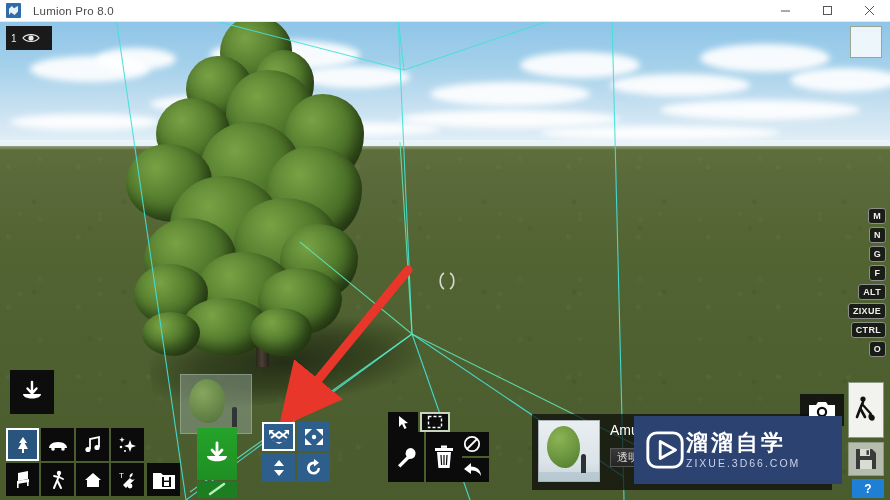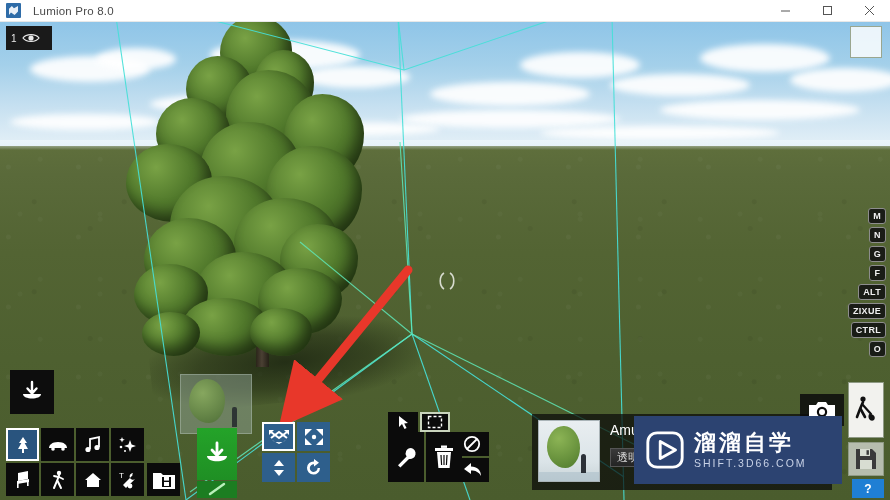--- a/index.html
+++ b/index.html
@@ -342,21 +342,21 @@
   
   #watermark {
     position: absolute; right: 48px; bottom: 16px;
     width: 208px; height: 68px;
     background: #2c4371;
     display: flex; align-items: center;
     padding-left: 10px;
     z-index: 45;
   }
   #wm-logo { width: 42px; height: 42px; flex: none; }
-  #wm-text { margin-left: 8px; }
+  #wm-text { }
   #wm-main {
     color: #ffffff; font-size: 22px; font-weight: bold;
     letter-spacing: 3px; line-height: 1;
     font-family: "DejaVu Sans", sans-serif;
   }
   #wm-sub {
     color: #c8d2e6; font-size: 10.5px; letter-spacing: 2px;
     margin-top: 4px; line-height: 1;
   }
 
@@ -750,20 +750,20 @@
       </svg>
     </div>
 
     <div id="watermark">
       <svg id="wm-logo" viewBox="0 0 44 44">
         <path d="M14 4 L30 4 C36 4, 40 8, 40 14 L40 30 C40 36, 36 40, 30 40 L14 40 C8 40, 4 36, 4 30 L4 14 C4 8, 8 4, 14 4 Z" fill="none" stroke="#fff" stroke-width="3"></path>
         <path d="M17 13 L33 22 L17 31 Z" fill="none" stroke="#fff" stroke-width="3" stroke-linejoin="round"></path>
       </svg>
       <div id="wm-text">
         <div id="wm-main">溜溜自学</div>
-        <div id="wm-sub">SHIFT.3D66.COM</div>
+        <div id="wm-sub">ZIXUE.3D66.COM</div>
       </div>
     </div>
 
     <div id="help-btn">?</div>
 
   </div>
 </div>
 
 </body></html>

